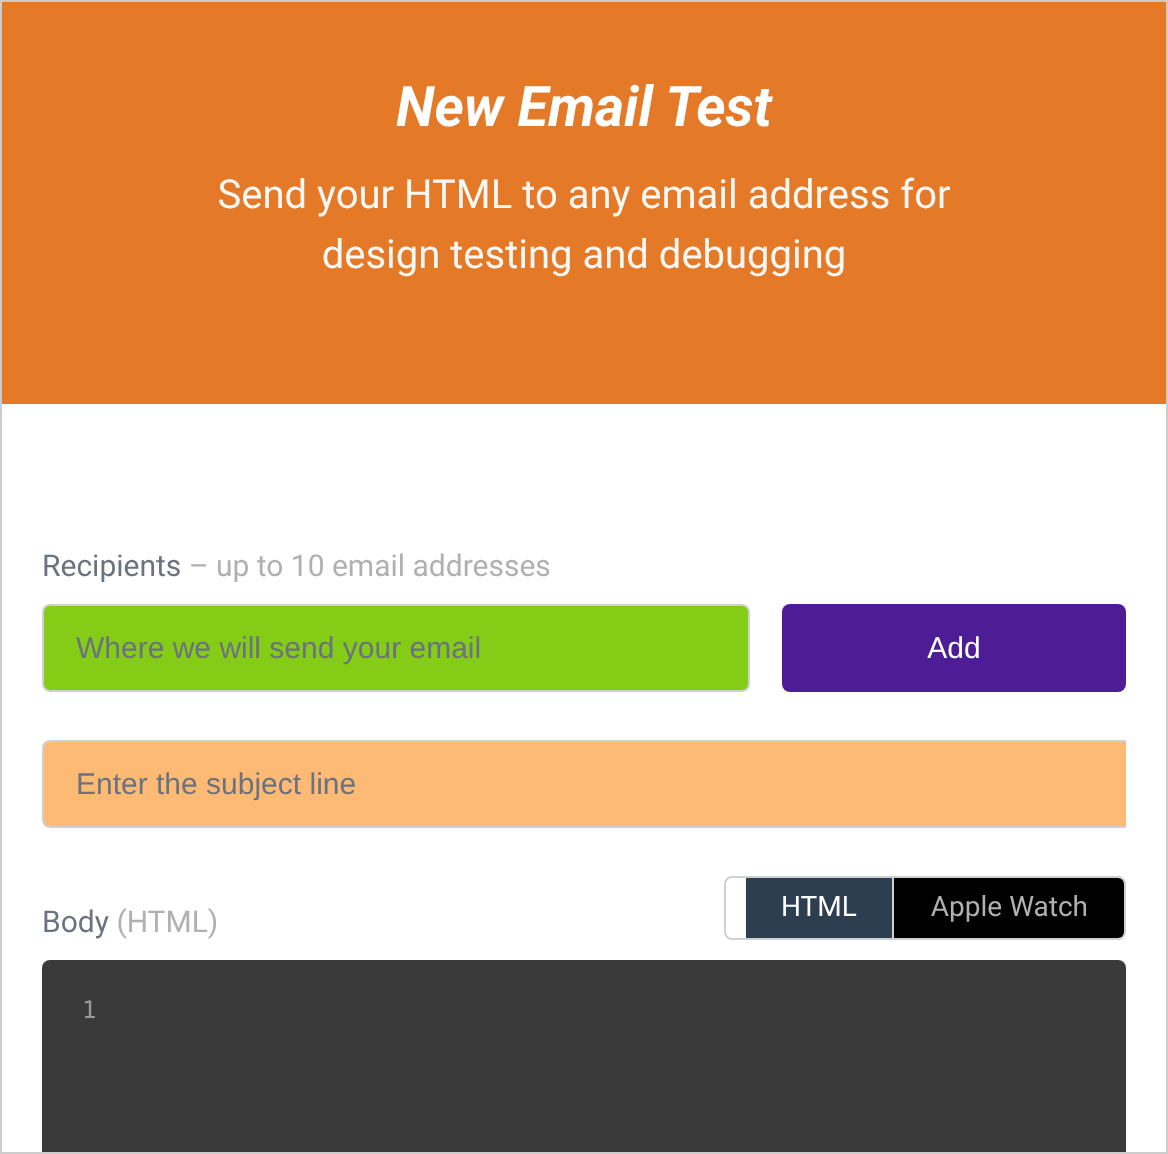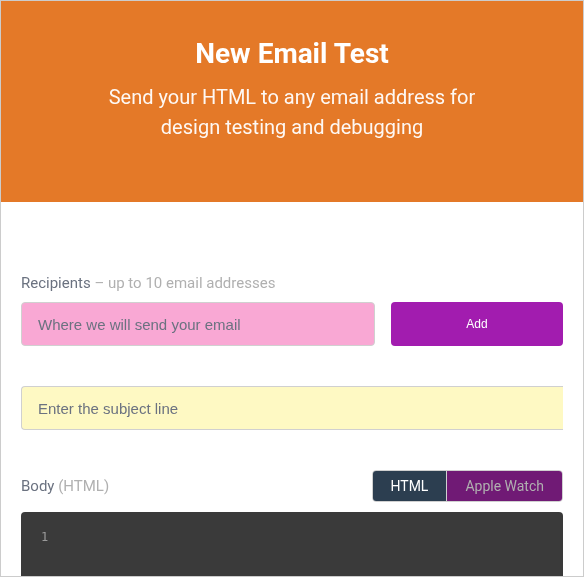--- a/index.html
+++ b/index.html
@@ -18,33 +18,34 @@
     .header {
       background: #e47928;
       padding: 36px 40px 60px 40px;
       text-align: center;
       color: #fff;
     }
     .header-title {
       font-size: 28px;
       font-weight: 700;
       margin-bottom: 12px;
+      font-style: italic;
     }
     .header-subtitle {
       font-size: 20px;
       line-height: 1.5;
       color: rgba(255,255,255,0.95);
       max-width: 400px;
       margin: 0 auto;
     }
     .content {
       padding: 72px 20px 20px 20px;
     }
     .field-group {
-      margin-bottom: 40px;
+      margin-bottom: 24px;
     }
     .field-label {
       font-size: 15px;
       color: #6b7280;
       margin-bottom: 10px;
       font-weight: 400;
     }
     .field-label .hint {
       color: #b0b0b0;
       font-weight: 400;
@@ -55,77 +56,78 @@
     }
     .text-input {
       flex: 1;
       height: 44px;
       border: 1px solid #d0d0d0;
       border-radius: 4px;
       padding: 0 16px;
       font-size: 15px;
       color: #4a4a4a;
       outline: none;
-      background: #f9a8d4;
+      background: #84cc16;
     }
     .text-input::placeholder {
       color: #6b7280;
     }
     .add-button {
       width: 172px;
       height: 44px;
-      background: #a21caf;
+      background: #4c1d95;
       color: #fff;
       border: none;
       border-radius: 4px;
-      font-size: 12px;
+      font-size: 15px;
       cursor: pointer;
     }
     .subject-input {
       width: 100%;
       height: 44px;
       border: 1px solid #d0d0d0;
       border-top-left-radius: 4px;
       border-bottom-left-radius: 4px;
       border-right: none;
       padding: 0 16px;
       font-size: 15px;
       color: #4a4a4a;
       outline: none;
-      background: #fef9c3;
+      background: #fdba74;
     }
     .subject-input::placeholder {
       color: #6b7280;
     }
     .body-section {
       position: relative;
     }
     .body-header-row {
       display: flex;
       justify-content: space-between;
-      align-items: center;
+      align-items: flex-end;
       margin-bottom: 10px;
     }
     .body-label {
       font-size: 15px;
       color: #6b7280;
     }
     .body-label .hint {
       color: #b0b0b0;
     }
     .tabs {
       display: flex;
       border: 1px solid #d0d0d0;
       border-radius: 4px;
       overflow: hidden;
+      padding-left: 10px;
     }
     .tab {
       padding: 7px 18px;
       font-size: 14px;
-      background: #701a75;
+      background: #000000;
       color: #b0b0b0;
       cursor: pointer;
       border-right: 1px solid #d0d0d0;
     }
     .tab:last-child {
       border-right: none;
     }
     .tab.active {
       background: #2c3e50;
       color: #fff;

